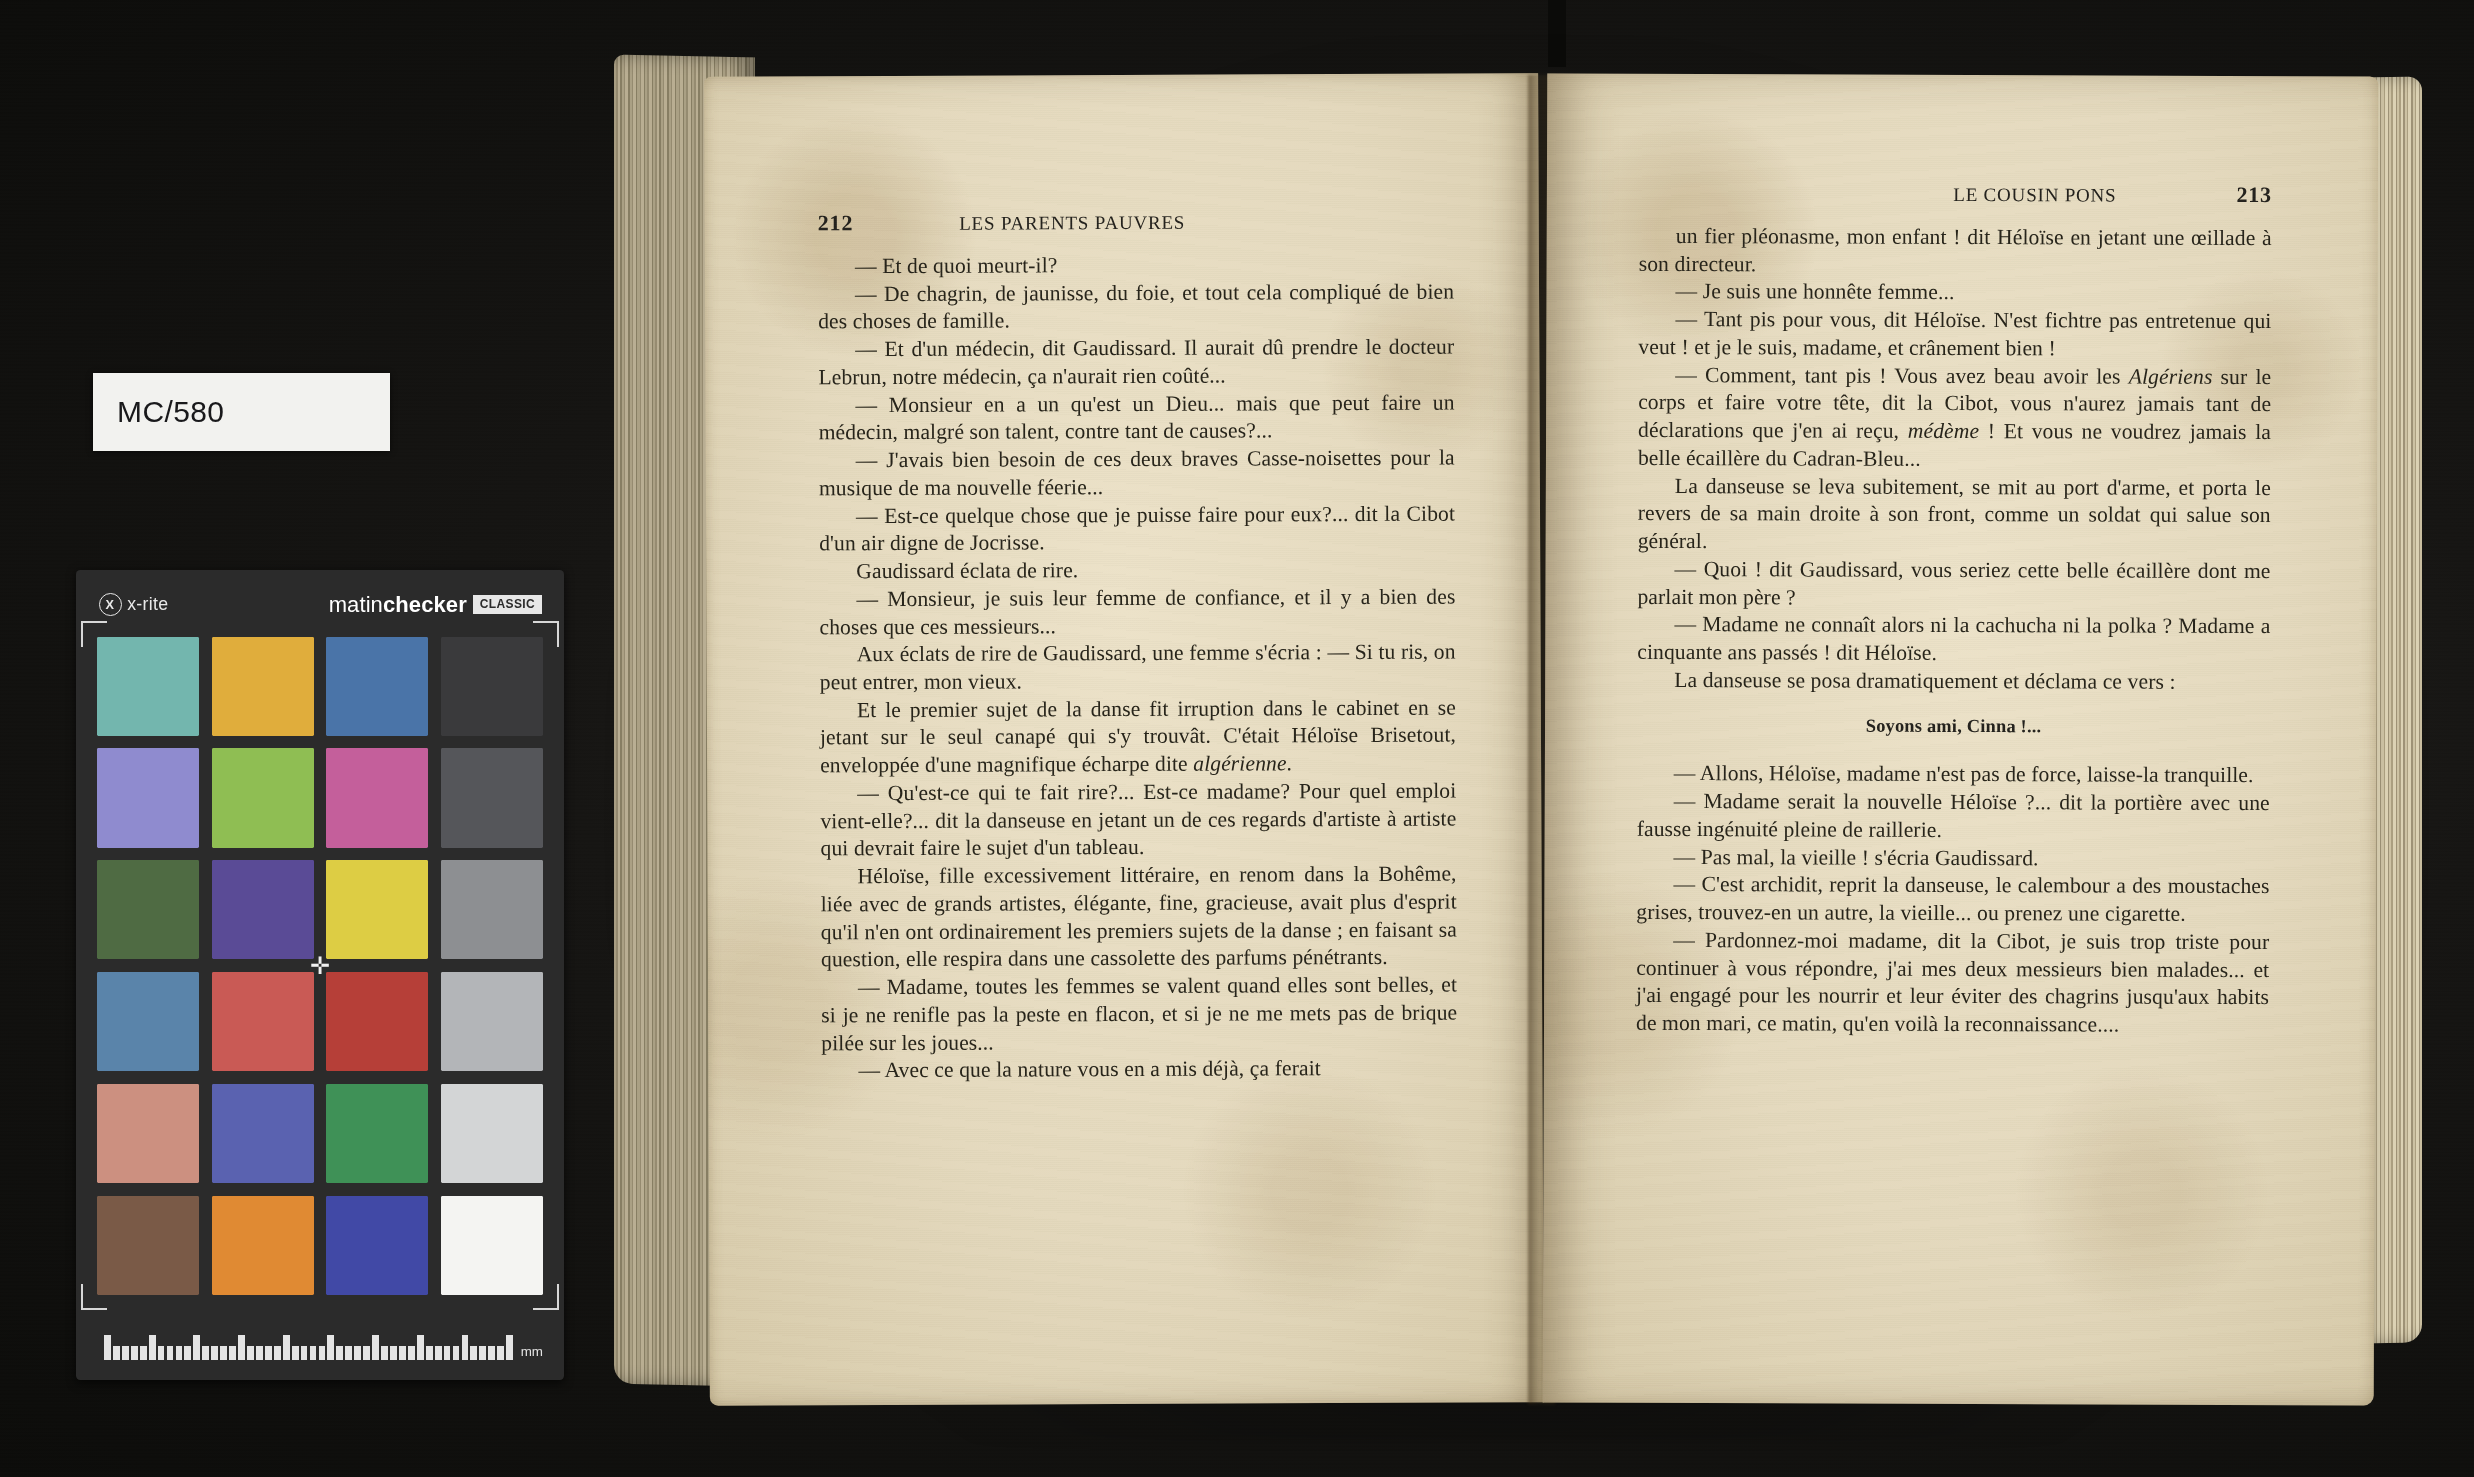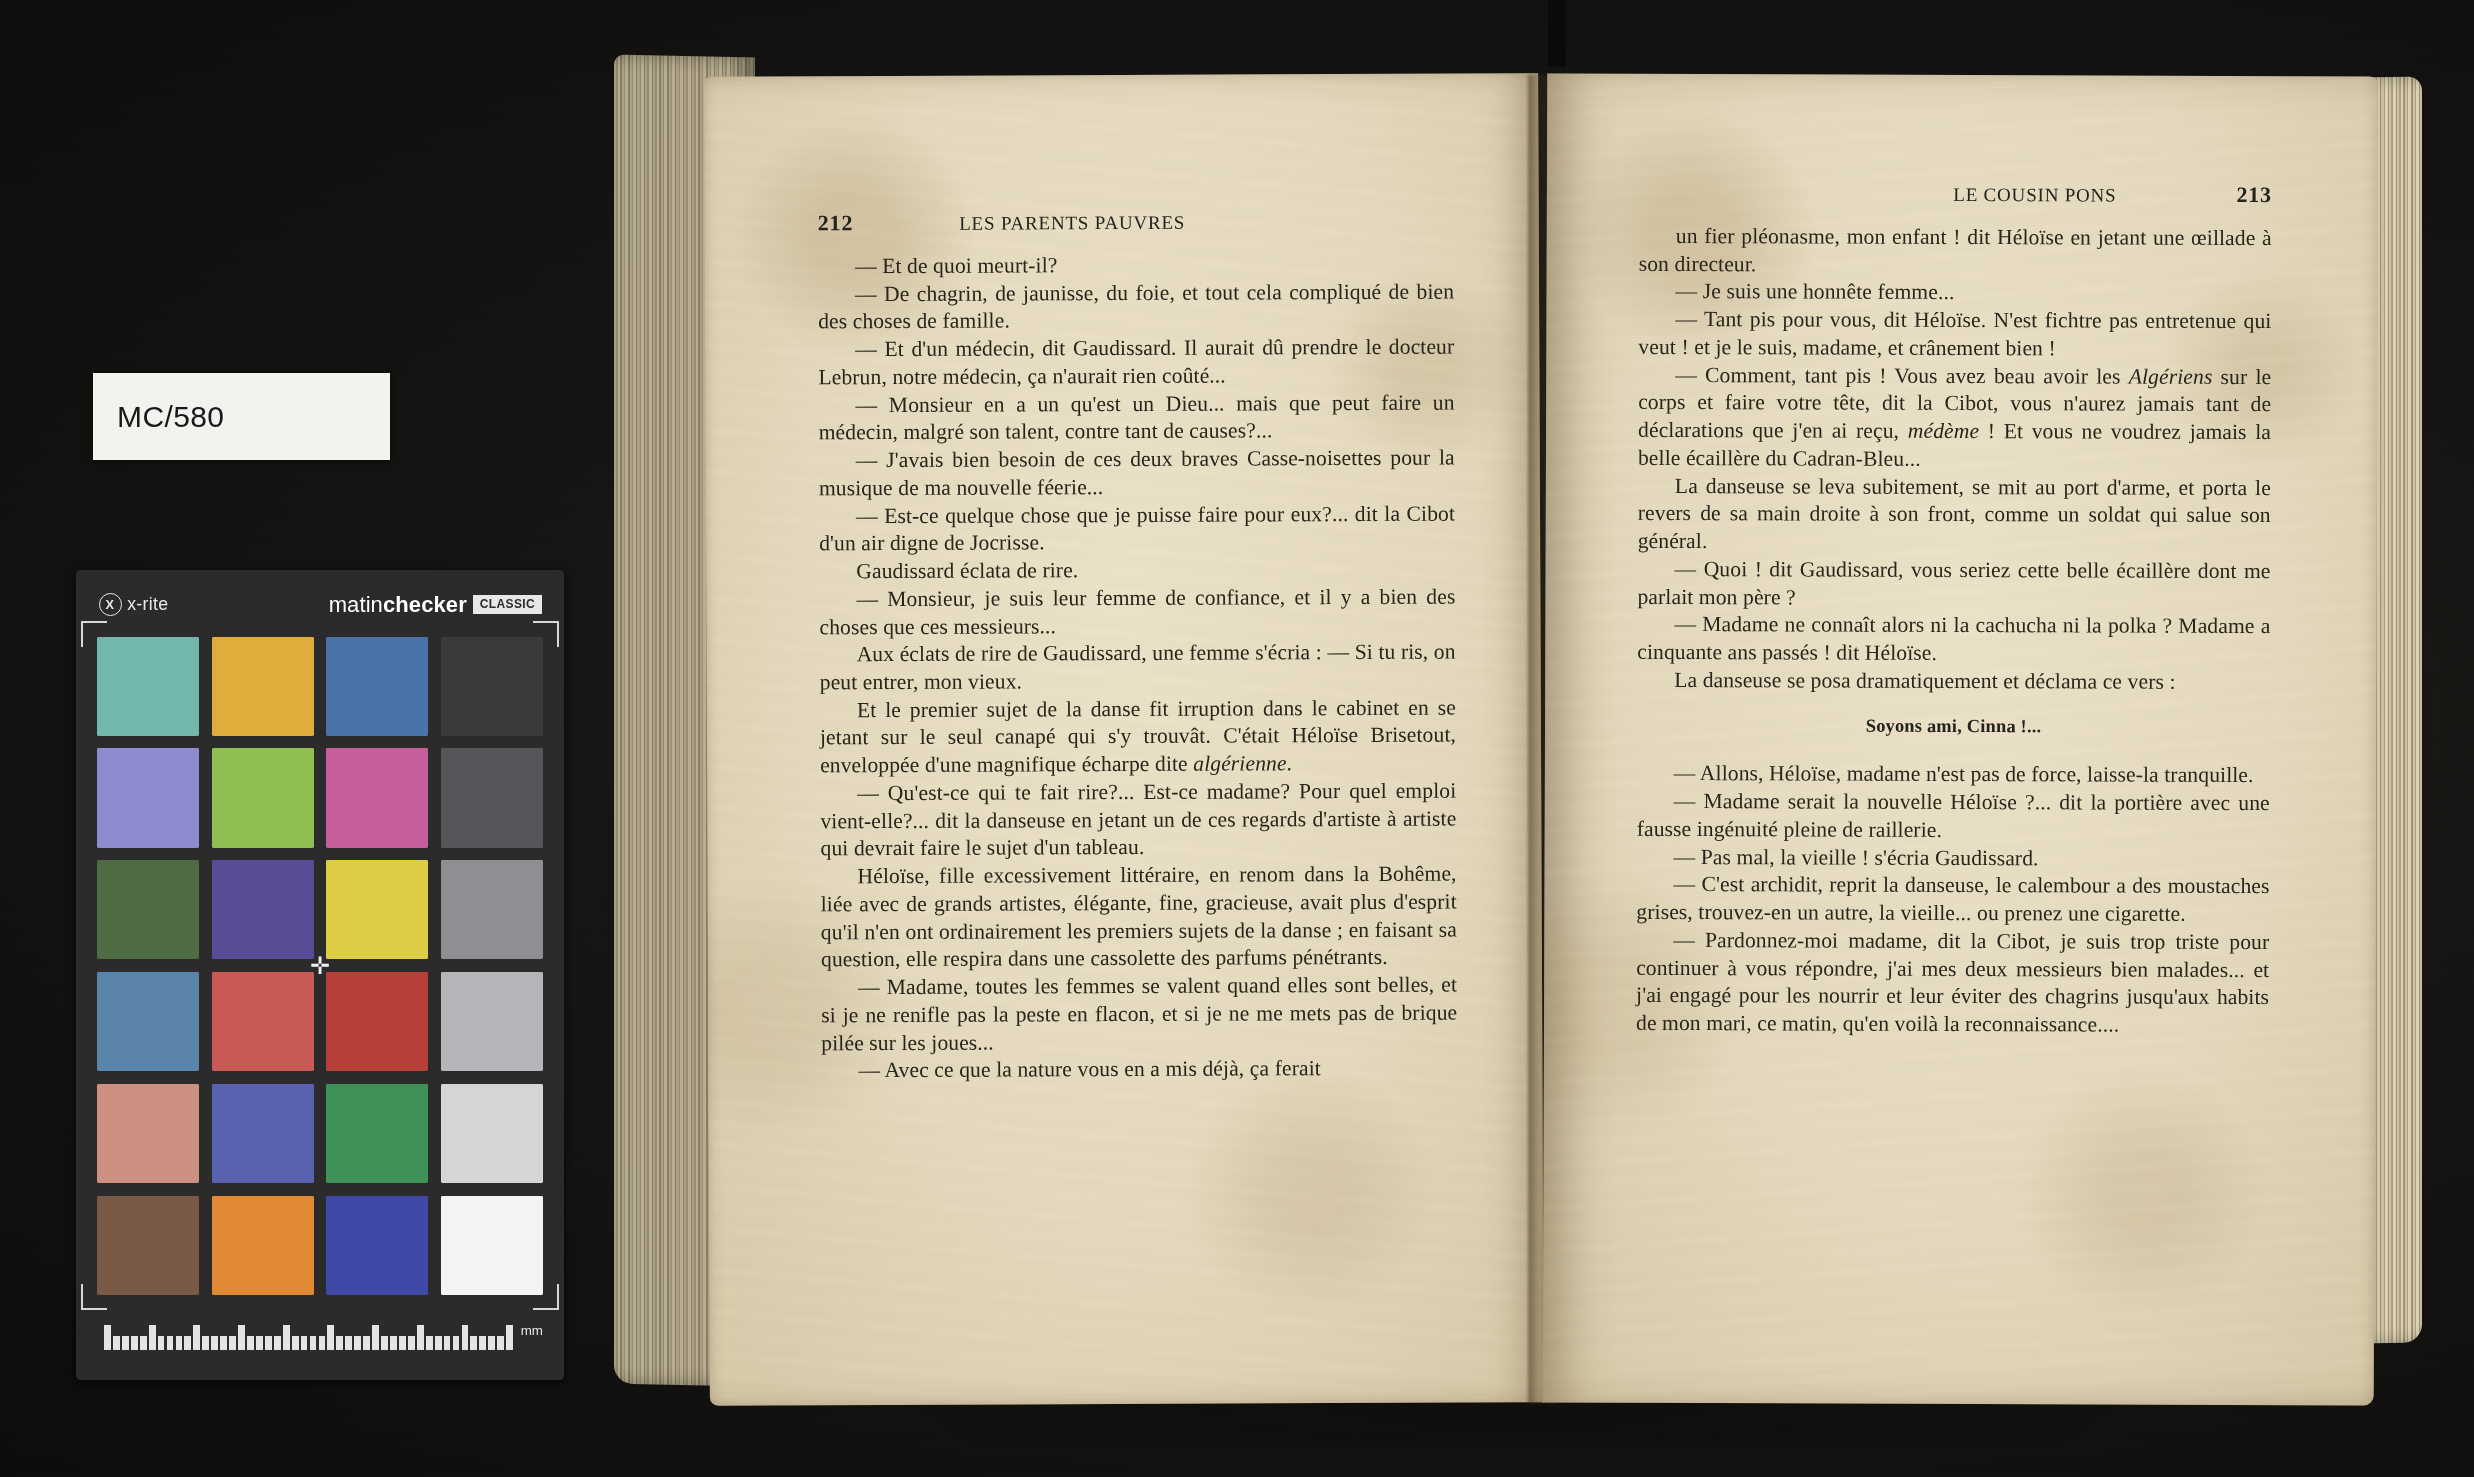--- a/index.html
+++ b/index.html
@@ -34,21 +34,21 @@
   #seam {
     position: absolute;
     left: 1548px; top: 0; width: 18.4px; height: 67px;
     background: #0b0b09;
   }
 
   
   #label-card {
     position: absolute;
     left: 93px; top: 373px;
-    width: 297px; height: 87px;
+    width: 297px; height: 78px;
     background: #f2f2ef;
     box-shadow: 0 1.4px 5.7px rgba(0,0,0,.6);
     display: flex;
     align-items: center;
     padding-left: 24px;
     box-sizing: border-box;
   }
   #label-card .label-text {
     font-family: "Liberation Sans", sans-serif;
     font-size: 30px;
@@ -144,21 +144,21 @@
     color: #efefef;
     font-size: 24px;
     font-family: "Liberation Sans", sans-serif;
     line-height: 1;
   }
   #cc-ruler {
     position: absolute;
     left: 28px; right: 21px; bottom: 20px;
     height: 37px;
     display: flex;
-    align-items: flex-start;
+    align-items: flex-end;
   }
   #cc-ticks {
     flex: 1;
     height: 27px;
     display: flex;
     align-items: flex-end;
     gap: 0;
   }
   #cc-ticks .tick {
     flex: 1;

